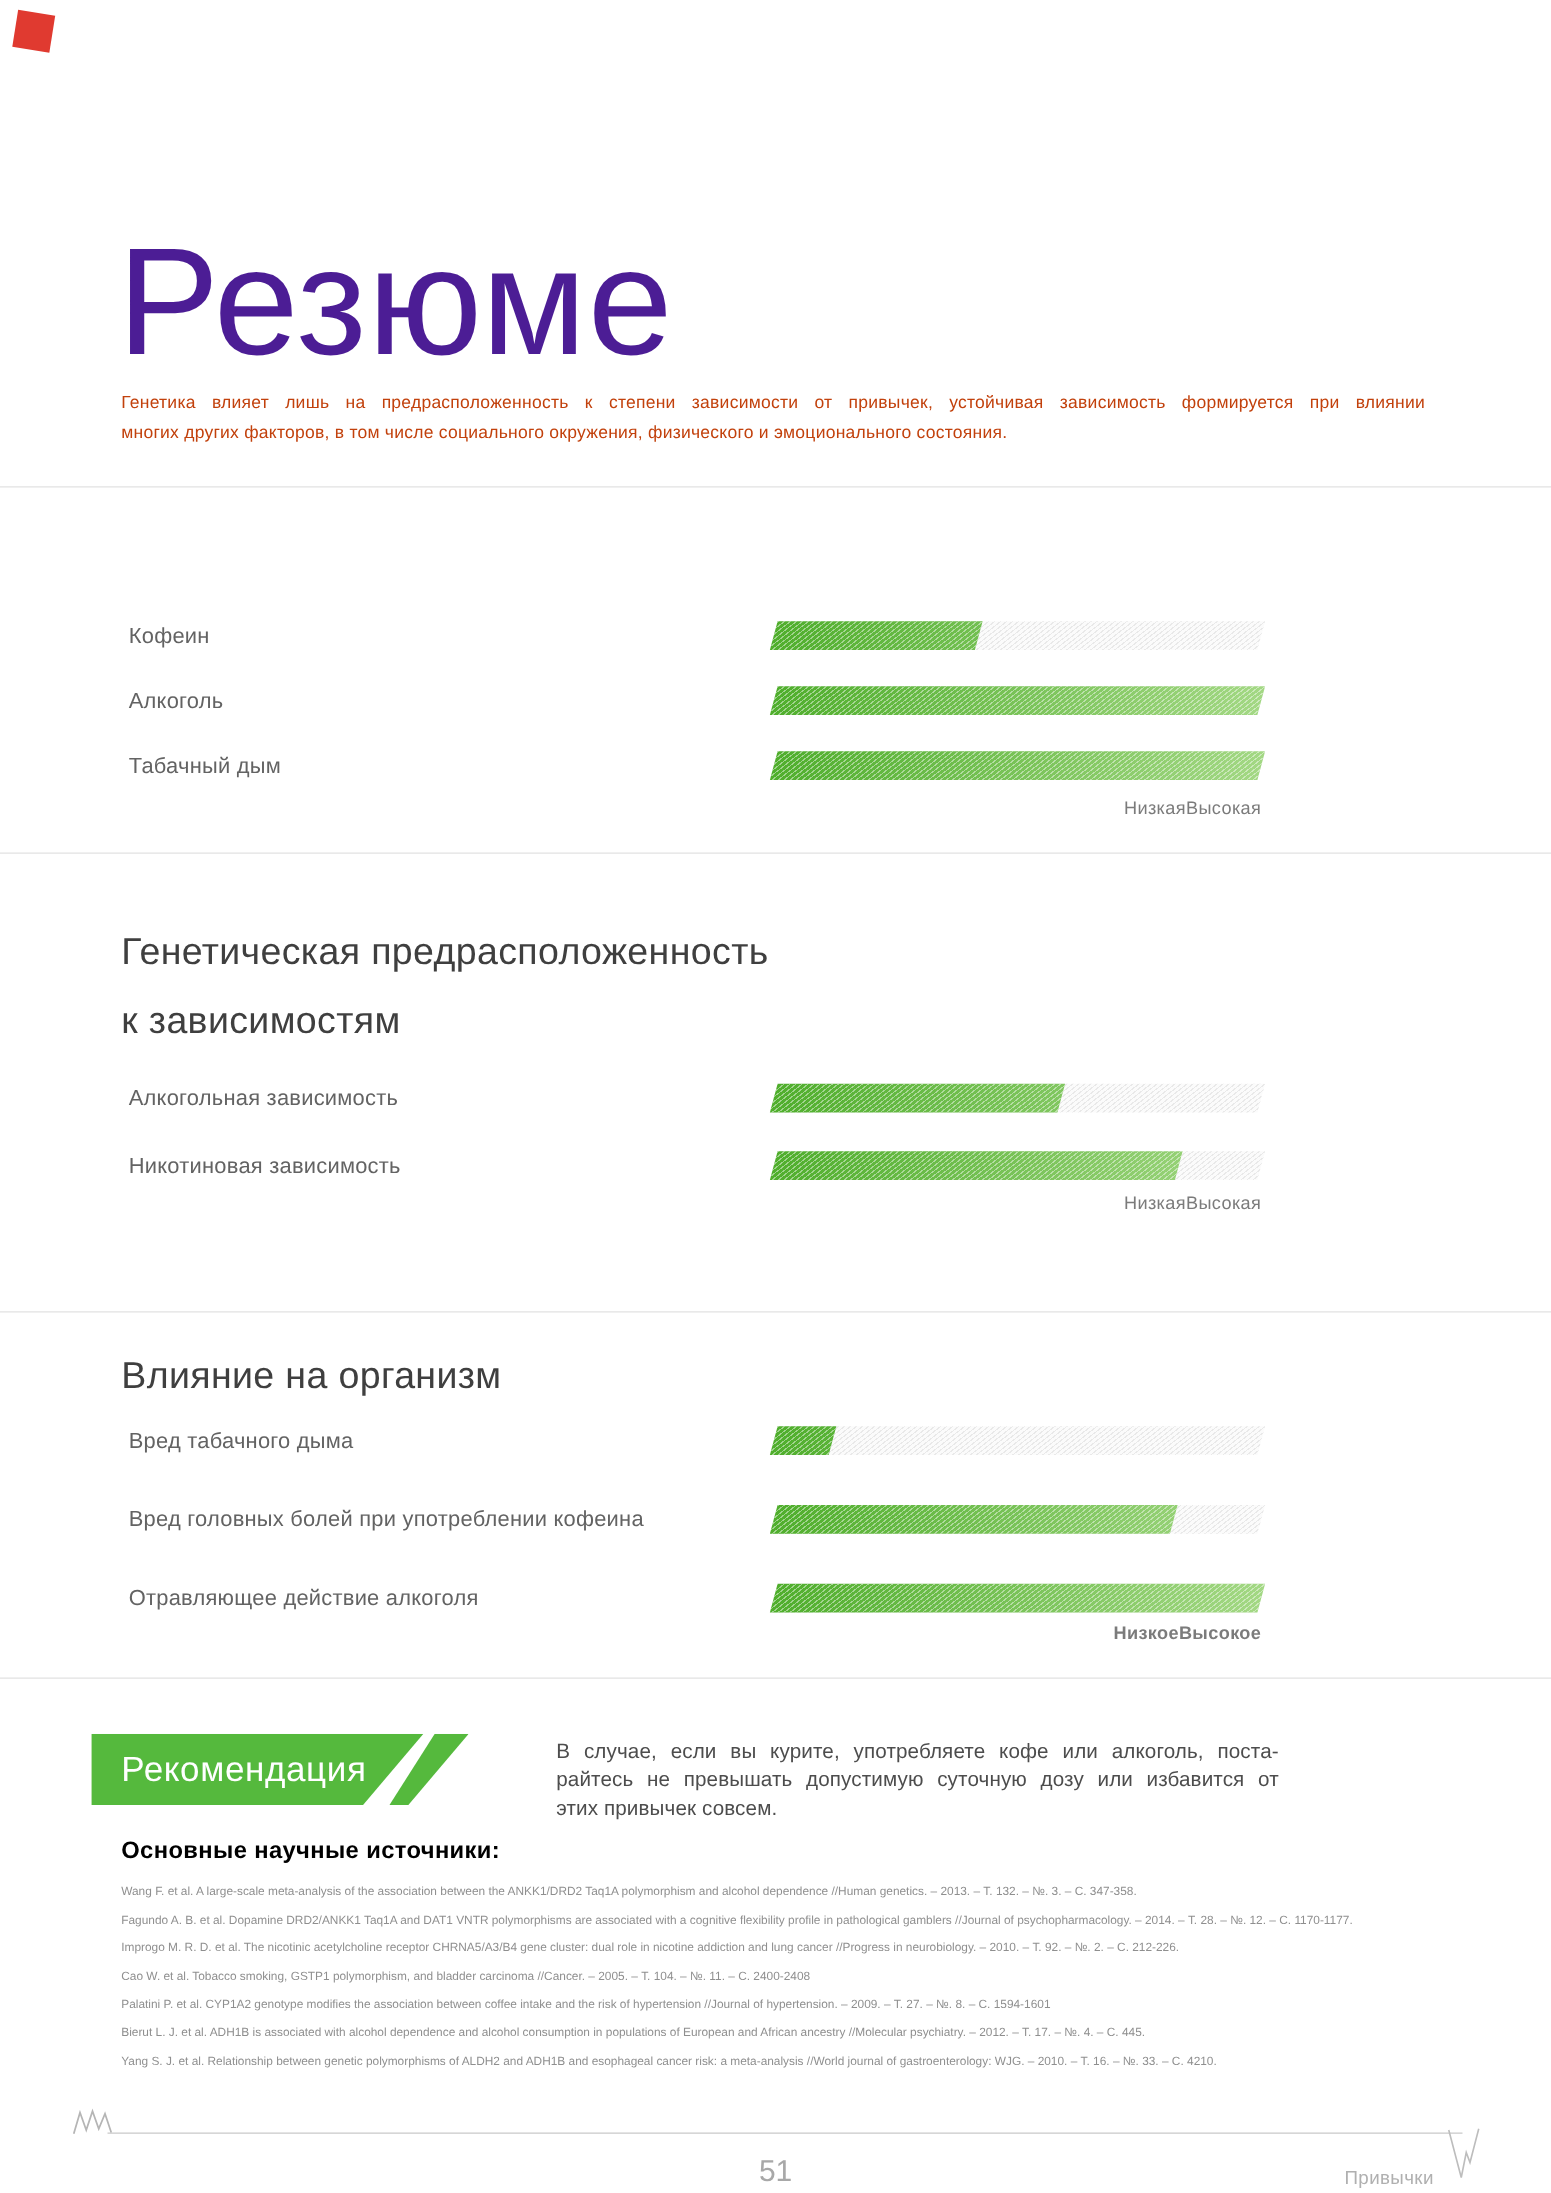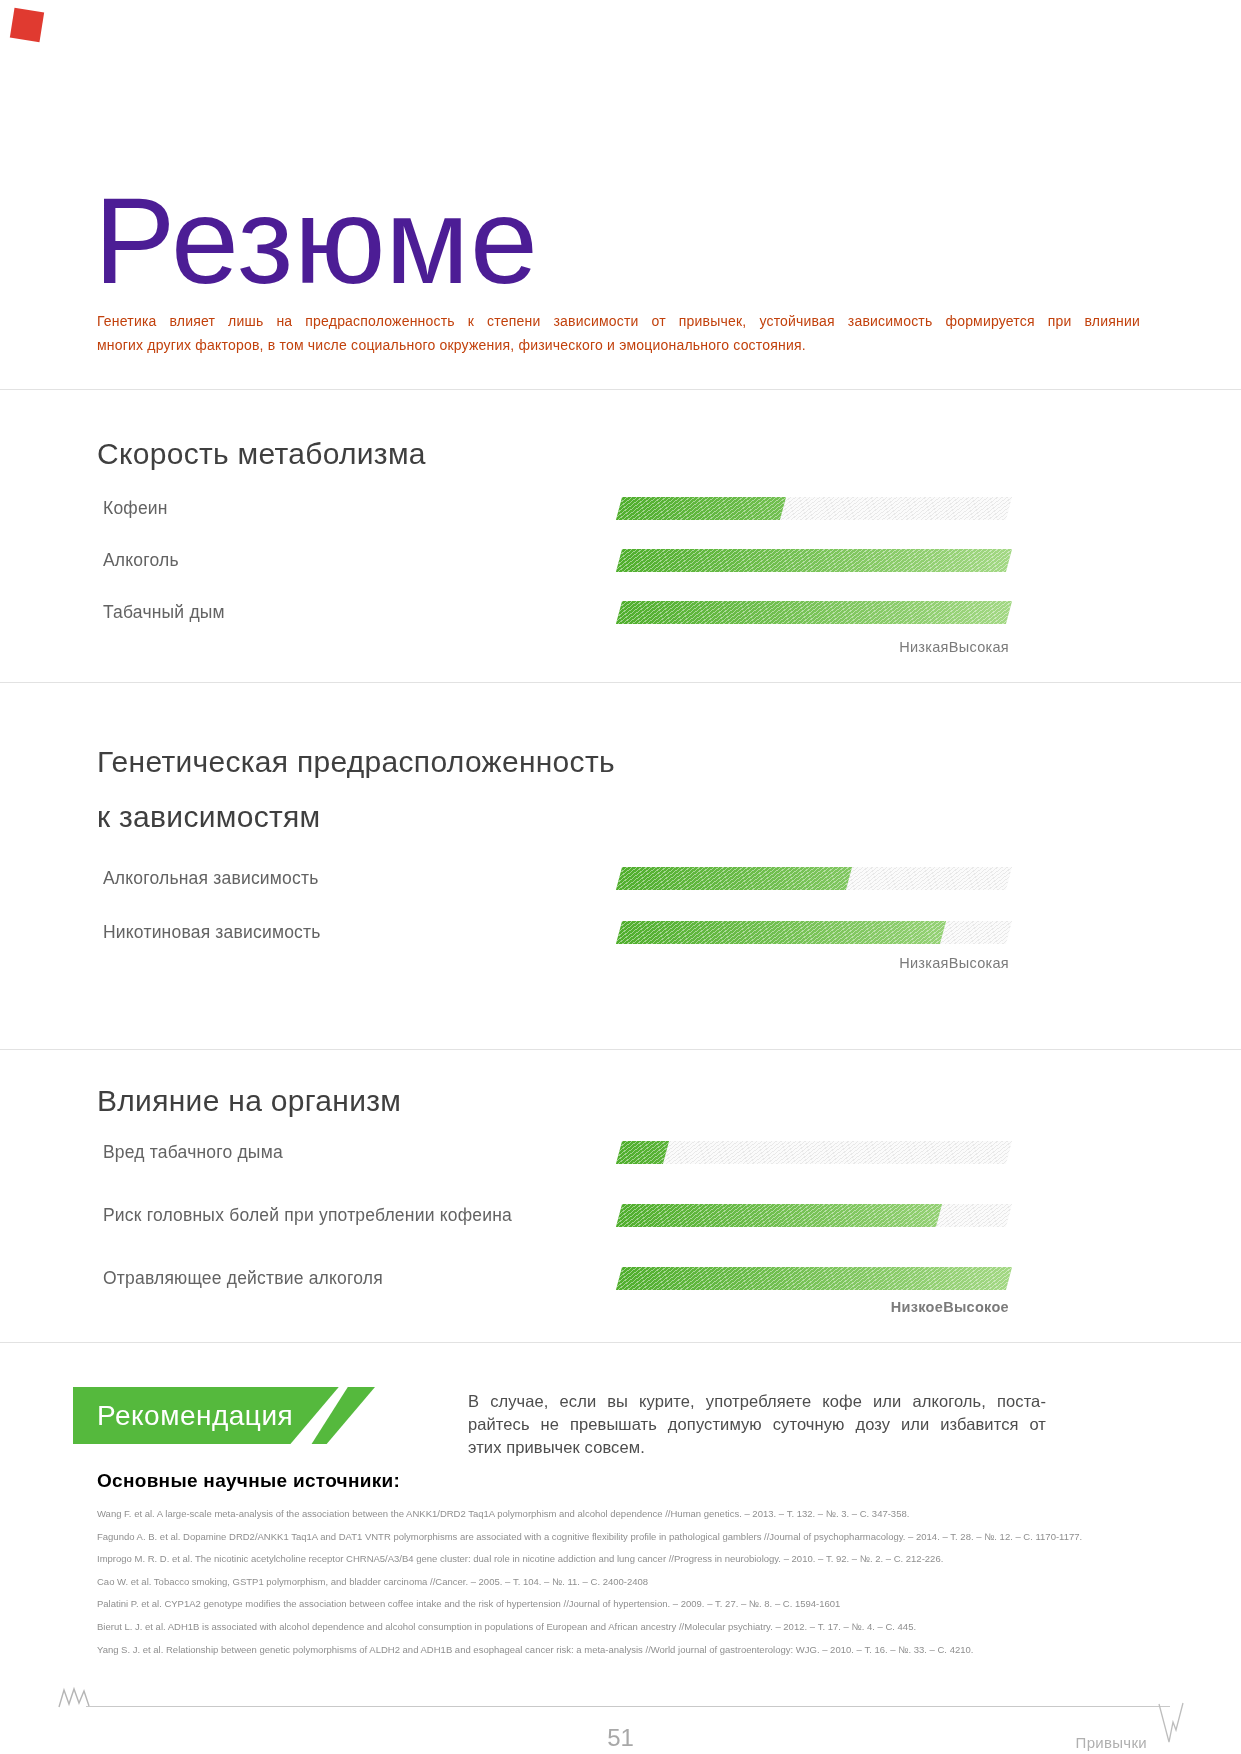--- a/index.html
+++ b/index.html
@@ -57,21 +57,21 @@
 
   .banner { position:absolute; left:73px; top:1387px; width:302px; height:57px; }
   .banner-main { position:absolute; inset:0; background:#55b93d;
     clip-path:polygon(0 0,88% 0,72% 100%,0 100%);
     color:#ffffff; font-size:28px; letter-spacing:.5px; line-height:57px;
     padding-left:24px; }
   .banner-slash { position:absolute; inset:0; background:#55b93d;
     clip-path:polygon(91% 0,100% 0,84% 100%,79% 100%); }
 
   .rec-text { position:absolute; left:445px; top:1390px; width:578px; font-size:16.5px;
-    color:#4d4d4d; line-height:23px; letter-spacing:.1px;margin-left:23px; }
+    color:#4d4d4d; line-height:23px; letter-spacing:.1px; }
 
   .src-heading { position:absolute; left:97px; top:1470px; font-size:19px;
     color:#000000; letter-spacing:.3px; }
   .refs { position:absolute; left:97px; top:1503px; list-style:none; }
   .refs li { font-size:9.5px; color:#8f8f8f; line-height:22.6px; white-space:nowrap; }
 
   .footer-rule { position:absolute; left:86px; top:1706px; width:1084px; height:1px; background:#c9c9c9; }
   .squiggle-left { position:absolute; left:58px; top:1686px; }
   .squiggle-right { position:absolute; left:1158px; top:1702px; }
   .page-number { position:absolute; left:0; right:0; top:1724px; text-align:center;
@@ -86,23 +86,20 @@
   <div class="corner-mark"></div>
 
   <h1 class="title">Резюме</h1>
 
   <p class="intro">
     <span class="jline">Генетика влияет лишь на предрасположенность к степени зависимости от привычек, устойчивая зависимость формируется при влиянии</span>
     <span class="nline">многих других факторов, в том числе социального окружения, физического и эмоционального состояния.</span>
   </p>
 
   <section class="sec" id="sec1">
-    <h2>
-      <span>Скорость метаболизма</span>
-    </h2>
     <div class="row r2">
       <span class="rlabel">Алкоголь</span>
       <div class="track">
           <div class="fill" style="width: 100%;"></div>
         </div>
     </div>
     <div class="row r1">
       <span class="rlabel">Кофеин</span>
       <div class="track">
           <div class="fill" style="width: 42%;"></div>
@@ -147,21 +144,21 @@
     <h2>
       <span>Влияние на организм</span>
     </h2>
     <div class="row r1">
       <span class="rlabel">Вред табачного дыма</span>
       <div class="track">
           <div class="fill" style="width: 12%;"></div>
         </div>
     </div>
     <div class="row r2">
-      <span class="rlabel">Риск головных болей при употреблении кофеина</span>
+      <span class="rlabel">Вред головных болей при употреблении кофеина</span>
       <div class="track">
           <div class="fill" style="width: 82%;"></div>
         </div>
     </div>
     <div class="row r3">
       <span class="rlabel">Отравляющее действие алкоголя</span>
       <div class="track">
           <div class="fill" style="width: 100%;"></div>
         </div>
     </div>

